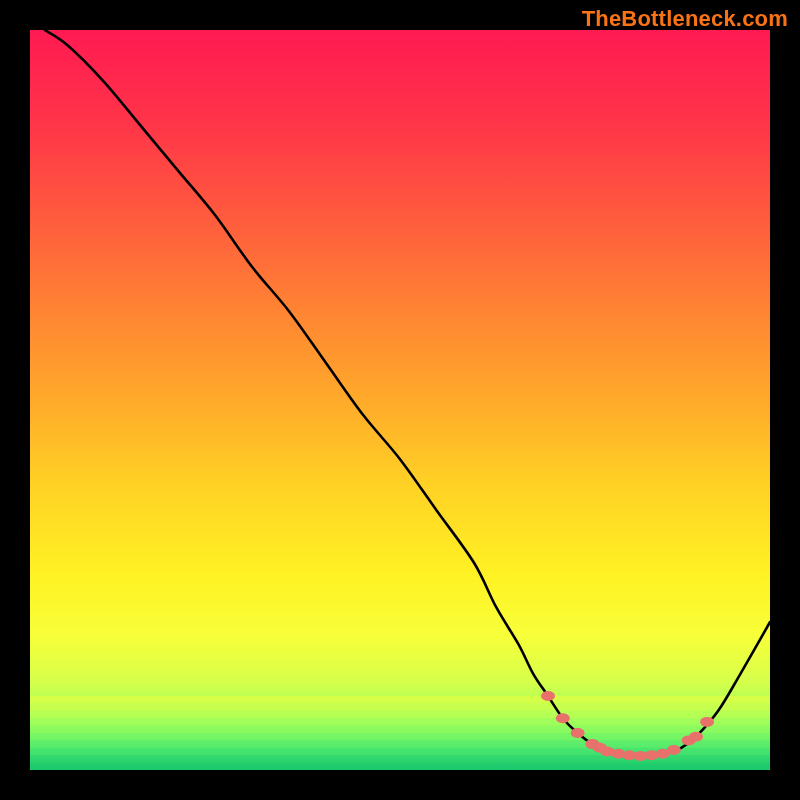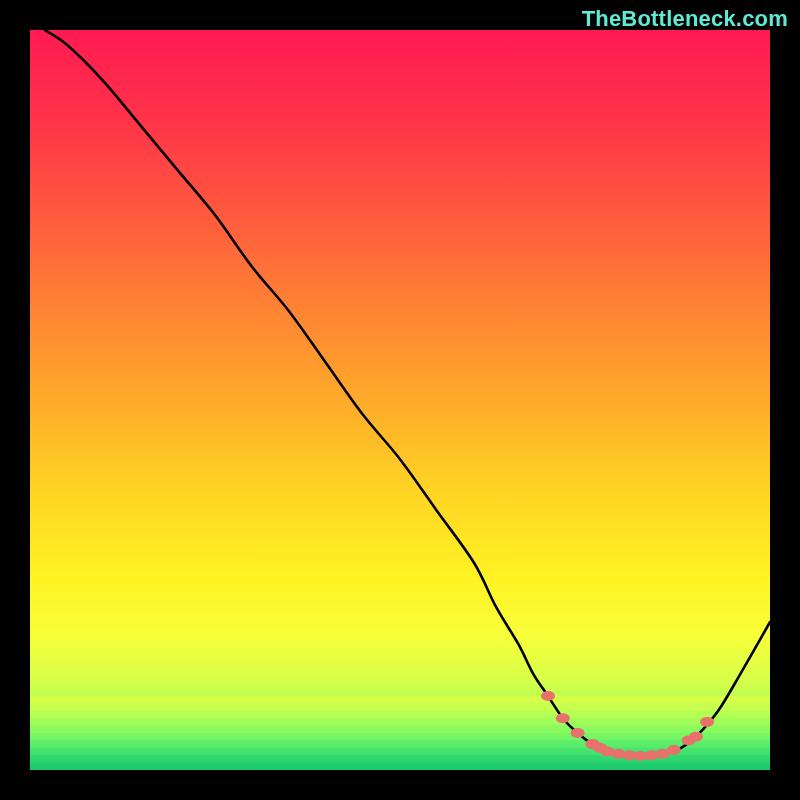--- a/index.html
+++ b/index.html
@@ -14,21 +14,21 @@
   .frame {
     position: relative;
     width: 800px;
     height: 800px;
     background: #000;
   }
   .watermark {
     position: absolute;
     top: 6px;
     right: 12px;
-    color: #5eead4;
+    color: #f97316;
     font-size: 22px;
     font-weight: bold;
     letter-spacing: 0.2px;
     z-index: 3;
   }
   .plot-area {
     position: absolute;
     left: 30px;
     top: 30px;
     width: 740px;

